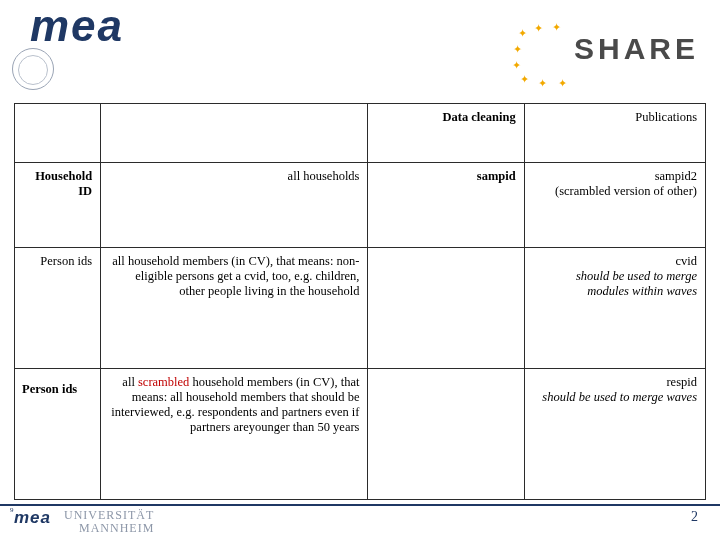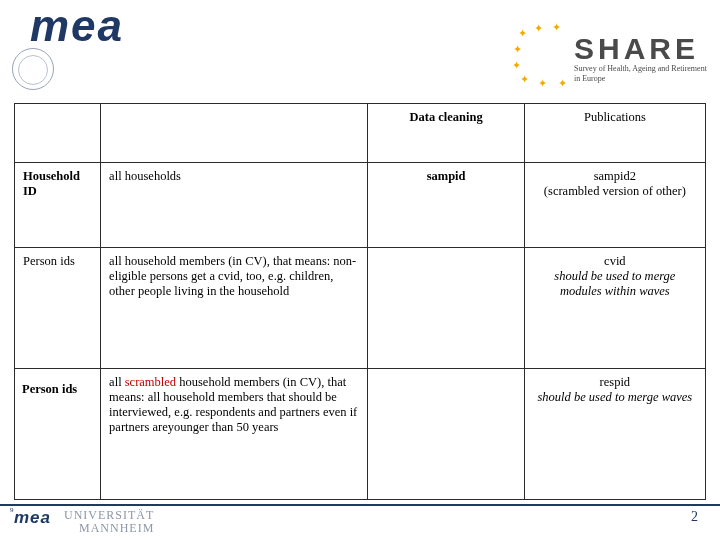--- a/index.html
+++ b/index.html
@@ -76,20 +76,21 @@
     border-collapse:collapse;
     width:692px;
     table-layout:fixed;
   }
   table.main td{
     border:1px solid #2b2b2b;
     vertical-align:top;
     padding:6px 8px;
     font-size:12.5px;
     color:#000;
+    text-align:right;
   }
   .c1{width:86px;}
   .c2{width:267px;}
   .c3{width:156px;}
   .c4{width:181px;}
   .blank-top-left{border-left:1px solid #ffffff;border-top:1px solid #ffffff;}
 
   .hdr{
     text-align:center;
     font-size:13px;
@@ -151,21 +152,20 @@
   <div class="share-logo">
     <span class="star" style="left:6px;top:6px;">✦</span>
     <span class="star" style="left:22px;top:1px;">✦</span>
     <span class="star" style="left:40px;top:0px;">✦</span>
     <span class="star" style="left:1px;top:22px;">✦</span>
     <span class="star" style="left:0px;top:38px;">✦</span>
     <span class="star" style="left:8px;top:52px;">✦</span>
     <span class="star" style="left:26px;top:56px;">✦</span>
     <span class="star" style="left:46px;top:56px;">✦</span>
     <span class="share-word">SHARE</span>
-    <span class="share-sub">Survey of Health, Ageing and Retirement in Europe</span>
   </div>
 </div>
 
 <div class="table-wrap">
 <table class="main">
   <colgroup>
     <col class="c1">
         <col class="c2">
         <col class="c3">
         <col class="c4">

